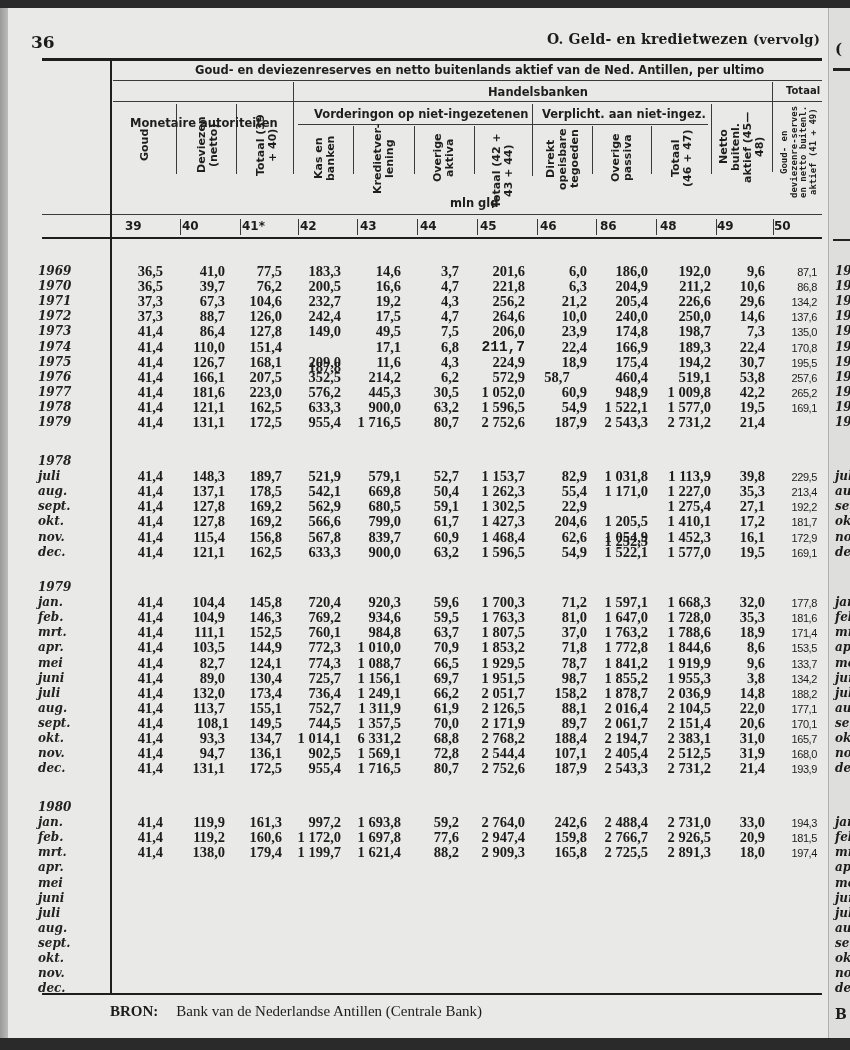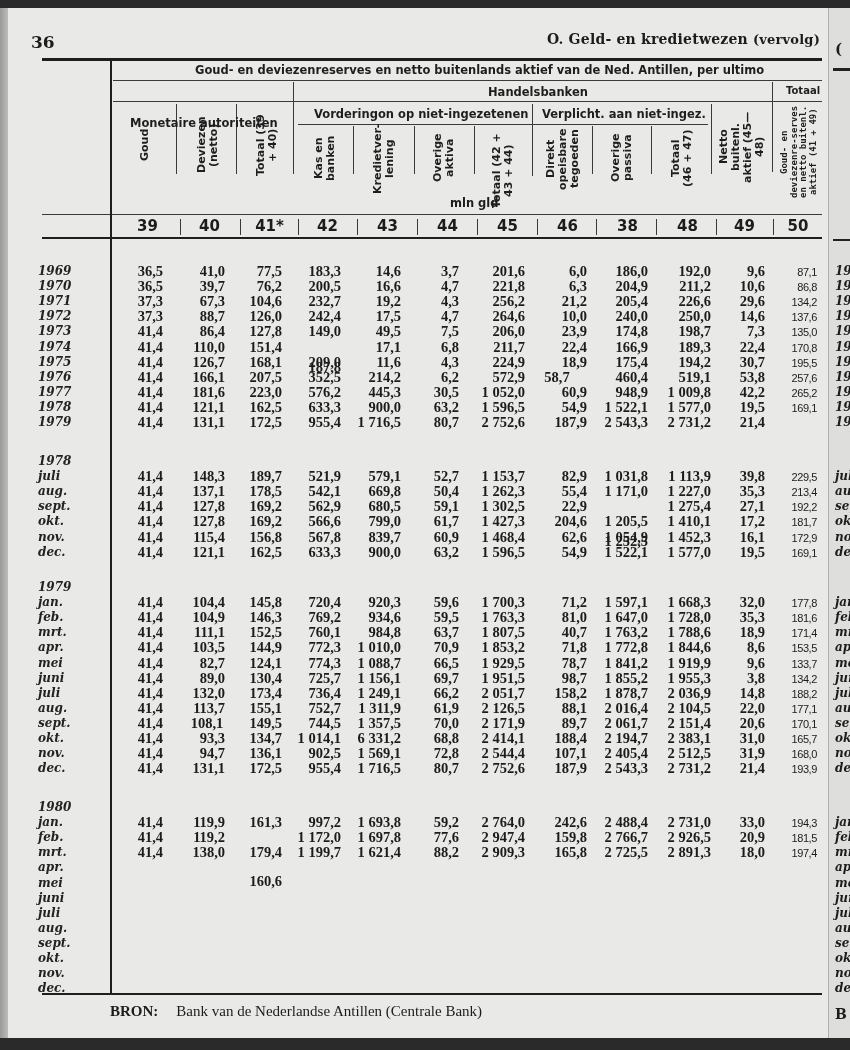--- a/index.html
+++ b/index.html
@@ -47,22 +47,22 @@
   }
   .vhdr {
     position: absolute; font-family: "DejaVu Sans", sans-serif; font-weight: bold;
     font-size: 11px; line-height: 12px; color: #1e1e1e; text-align: center;
     writing-mode: vertical-rl; transform: rotate(180deg);
     display: flex; align-items: center; justify-content: center;
   }
   .vhdr.small { font-size: 9px; line-height: 9.5px; font-family: "DejaVu Sans Mono", monospace; }
   .colnum {
     position: absolute; top: 217px; height: 18px;
-    font-family: "DejaVu Sans", sans-serif; font-weight: bold; font-size: 15px;
-    text-align: center; line-height: 18px;
+    font-family: "DejaVu Sans", sans-serif; font-weight: bold; font-size: 12px;
+    text-align: left; line-height: 18px;
   }
 
   .stub {
     position: absolute; left: 38px; font-family: "DejaVu Serif", serif;
     font-style: italic; font-weight: bold; font-size: 12px; line-height: 15px; color: #222;
   }
   .cell {
     position: absolute; text-align: right; font-family: "Liberation Serif", serif;
     font-weight: bold; font-size: 14.5px; line-height: 15px; color: #1c1c1c; white-space: nowrap;
   }
@@ -189,21 +189,21 @@
 <div class="vhdr small" style="left:774px; top:104px; width:50px; height:96px;">Goud- en deviezenre-serves en netto buitenl. aktief (41 + 49)</div>
 
 <div class="colnum" style="left:125px; width:45px;">39</div>
 <div class="colnum" style="left:182px; width:55px;">40</div>
 <div class="colnum" style="left:242px; width:55px;">41*</div>
 <div class="colnum" style="left:300px; width:55px;">42</div>
 <div class="colnum" style="left:360px; width:55px;">43</div>
 <div class="colnum" style="left:420px; width:55px;">44</div>
 <div class="colnum" style="left:480px; width:55px;">45</div>
 <div class="colnum" style="left:540px; width:55px;">46</div>
-<div class="colnum" style="left:600px; width:55px;">38</div>
+<div class="colnum" style="left:600px; width:55px;">86</div>
 <div class="colnum" style="left:660px; width:55px;">48</div>
 <div class="colnum" style="left:717px; width:55px;">49</div>
 <div class="colnum" style="left:774px; width:48px;">50</div>
 
 <div id="table-body">
     <div class="stub" style="top: 264px;">1969</div>
     <div class="cell" style="top: 264px; left: 103px; width: 60px;">36,5</div>
     <div class="cell" style="top: 264px; left: 165px; width: 60px;">41,0</div>
     <div class="cell" style="top: 264px; left: 222px; width: 60px;">77,5</div>
     <div class="cell" style="top: 264px; left: 271px; width: 70px;">183,3</div>
@@ -267,21 +267,21 @@
     <div class="cell" style="top: 324px; left: 641px; width: 70px;">198,7</div>
     <div class="cell" style="top: 324px; left: 715px; width: 50px;">7,3</div>
     <div class="cell c50" style="top: 325px; left: 772px; width: 45px;">135,0</div>
     <div class="stub" style="top: 340px;">1974</div>
     <div class="cell" style="top: 340px; left: 103px; width: 60px;">41,4</div>
     <div class="cell" style="top: 340px; left: 165px; width: 60px;">110,0</div>
     <div class="cell" style="top: 340px; left: 222px; width: 60px;">151,4</div>
     <div class="cell" style="top: 340px; left: 271px; width: 70px; margin-top: 20px;">187,8</div>
     <div class="cell" style="top: 340px; left: 331px; width: 70px;">17,1</div>
     <div class="cell" style="top: 340px; left: 409px; width: 50px;">6,8</div>
-    <div class="cell" style="top: 340px; left: 455px; width: 70px;">211,7</div>
+    <div class="cell" style="top: 340px; left: 455px; width: 70px; font-family: Liberation Mono, monospace;">211,7</div>
     <div class="cell" style="top: 340px; left: 527px; width: 60px;">22,4</div>
     <div class="cell" style="top: 340px; left: 578px; width: 70px;">166,9</div>
     <div class="cell" style="top: 340px; left: 641px; width: 70px;">189,3</div>
     <div class="cell" style="top: 340px; left: 715px; width: 50px;">22,4</div>
     <div class="cell c50" style="top: 341px; left: 772px; width: 45px;">170,8</div>
     <div class="stub" style="top: 355px;">1975</div>
     <div class="cell" style="top: 355px; left: 103px; width: 60px;">41,4</div>
     <div class="cell" style="top: 355px; left: 165px; width: 60px;">126,7</div>
     <div class="cell" style="top: 355px; left: 222px; width: 60px;">168,1</div>
     <div class="cell" style="top: 355px; left: 271px; width: 70px;">209,0</div>
@@ -452,21 +452,21 @@
     <div class="cell" style="top: 610px; left: 715px; width: 50px;">35,3</div>
     <div class="cell c50" style="top: 611px; left: 772px; width: 45px;">181,6</div>
     <div class="stub" style="top: 625px;">mrt.</div>
     <div class="cell" style="top: 625px; left: 103px; width: 60px;">41,4</div>
     <div class="cell" style="top: 625px; left: 165px; width: 60px;">111,1</div>
     <div class="cell" style="top: 625px; left: 222px; width: 60px;">152,5</div>
     <div class="cell" style="top: 625px; left: 271px; width: 70px;">760,1</div>
     <div class="cell" style="top: 625px; left: 331px; width: 70px;">984,8</div>
     <div class="cell" style="top: 625px; left: 409px; width: 50px;">63,7</div>
     <div class="cell" style="top: 625px; left: 455px; width: 70px;">1 807,5</div>
-    <div class="cell" style="top: 625px; left: 527px; width: 60px;">40,7</div>
+    <div class="cell" style="top: 625px; left: 527px; width: 60px;">37,0</div>
     <div class="cell" style="top: 625px; left: 578px; width: 70px;">1 763,2</div>
     <div class="cell" style="top: 625px; left: 641px; width: 70px;">1 788,6</div>
     <div class="cell" style="top: 625px; left: 715px; width: 50px;">18,9</div>
     <div class="cell c50" style="top: 626px; left: 772px; width: 45px;">171,4</div>
     <div class="stub" style="top: 640px;">apr.</div>
     <div class="cell" style="top: 640px; left: 103px; width: 60px;">41,4</div>
     <div class="cell" style="top: 640px; left: 165px; width: 60px;">103,5</div>
     <div class="cell" style="top: 640px; left: 222px; width: 60px;">144,9</div>
     <div class="cell" style="top: 640px; left: 271px; width: 70px;">772,3</div>
     <div class="cell" style="top: 640px; left: 331px; width: 70px;">1 010,0</div>
@@ -524,39 +524,39 @@
     <div class="cell" style="top: 701px; left: 331px; width: 70px;">1 311,9</div>
     <div class="cell" style="top: 701px; left: 409px; width: 50px;">61,9</div>
     <div class="cell" style="top: 701px; left: 455px; width: 70px;">2 126,5</div>
     <div class="cell" style="top: 701px; left: 527px; width: 60px;">88,1</div>
     <div class="cell" style="top: 701px; left: 578px; width: 70px;">2 016,4</div>
     <div class="cell" style="top: 701px; left: 641px; width: 70px;">2 104,5</div>
     <div class="cell" style="top: 701px; left: 715px; width: 50px;">22,0</div>
     <div class="cell c50" style="top: 702px; left: 772px; width: 45px;">177,1</div>
     <div class="stub" style="top: 716px;">sept.</div>
     <div class="cell" style="top: 716px; left: 103px; width: 60px;">41,4</div>
-    <div class="cell" style="top: 716px; left: 177px; width: 60px; text-align: center;">108,1</div>
+    <div class="cell" style="top: 716px; left: 169px; width: 60px;">108,1</div>
     <div class="cell" style="top: 716px; left: 222px; width: 60px;">149,5</div>
     <div class="cell" style="top: 716px; left: 271px; width: 70px;">744,5</div>
     <div class="cell" style="top: 716px; left: 331px; width: 70px;">1 357,5</div>
     <div class="cell" style="top: 716px; left: 409px; width: 50px;">70,0</div>
     <div class="cell" style="top: 716px; left: 455px; width: 70px;">2 171,9</div>
     <div class="cell" style="top: 716px; left: 527px; width: 60px;">89,7</div>
     <div class="cell" style="top: 716px; left: 578px; width: 70px;">2 061,7</div>
     <div class="cell" style="top: 716px; left: 641px; width: 70px;">2 151,4</div>
     <div class="cell" style="top: 716px; left: 715px; width: 50px;">20,6</div>
     <div class="cell c50" style="top: 717px; left: 772px; width: 45px;">170,1</div>
     <div class="stub" style="top: 731px;">okt.</div>
     <div class="cell" style="top: 731px; left: 103px; width: 60px;">41,4</div>
     <div class="cell" style="top: 731px; left: 165px; width: 60px;">93,3</div>
     <div class="cell" style="top: 731px; left: 222px; width: 60px;">134,7</div>
     <div class="cell" style="top: 731px; left: 271px; width: 70px;">1 014,1</div>
     <div class="cell" style="top: 731px; left: 331px; width: 70px;">6 331,2</div>
     <div class="cell" style="top: 731px; left: 409px; width: 50px;">68,8</div>
-    <div class="cell" style="top: 731px; left: 455px; width: 70px;">2 414,1</div>
+    <div class="cell" style="top: 731px; left: 455px; width: 70px;">2 768,2</div>
     <div class="cell" style="top: 731px; left: 527px; width: 60px;">188,4</div>
     <div class="cell" style="top: 731px; left: 578px; width: 70px;">2 194,7</div>
     <div class="cell" style="top: 731px; left: 641px; width: 70px;">2 383,1</div>
     <div class="cell" style="top: 731px; left: 715px; width: 50px;">31,0</div>
     <div class="cell c50" style="top: 732px; left: 772px; width: 45px;">165,7</div>
     <div class="stub" style="top: 746px;">nov.</div>
     <div class="cell" style="top: 746px; left: 103px; width: 60px;">41,4</div>
     <div class="cell" style="top: 746px; left: 165px; width: 60px;">94,7</div>
     <div class="cell" style="top: 746px; left: 222px; width: 60px;">136,1</div>
     <div class="cell" style="top: 746px; left: 271px; width: 70px;">902,5</div>
@@ -591,21 +591,21 @@
     <div class="cell" style="top: 815px; left: 409px; width: 50px;">59,2</div>
     <div class="cell" style="top: 815px; left: 455px; width: 70px;">2 764,0</div>
     <div class="cell" style="top: 815px; left: 527px; width: 60px; text-align: right;">242,6</div>
     <div class="cell" style="top: 815px; left: 578px; width: 70px;">2 488,4</div>
     <div class="cell" style="top: 815px; left: 641px; width: 70px;">2 731,0</div>
     <div class="cell" style="top: 815px; left: 715px; width: 50px;">33,0</div>
     <div class="cell c50" style="top: 816px; left: 772px; width: 45px;">194,3</div>
     <div class="stub" style="top: 830px;">feb.</div>
     <div class="cell" style="top: 830px; left: 103px; width: 60px;">41,4</div>
     <div class="cell" style="top: 830px; left: 165px; width: 60px;">119,2</div>
-    <div class="cell" style="top: 830px; left: 222px; width: 60px; margin-top: 44px;">160,6</div>
+    <div class="cell" style="top: 830px; left: 222px; width: 60px;">160,6</div>
     <div class="cell" style="top: 830px; left: 271px; width: 70px;">1 172,0</div>
     <div class="cell" style="top: 830px; left: 331px; width: 70px;">1 697,8</div>
     <div class="cell" style="top: 830px; left: 409px; width: 50px;">77,6</div>
     <div class="cell" style="top: 830px; left: 455px; width: 70px;">2 947,4</div>
     <div class="cell" style="top: 830px; left: 527px; width: 60px;">159,8</div>
     <div class="cell" style="top: 830px; left: 578px; width: 70px;">2 766,7</div>
     <div class="cell" style="top: 830px; left: 641px; width: 70px;">2 926,5</div>
     <div class="cell" style="top: 830px; left: 715px; width: 50px;">20,9</div>
     <div class="cell c50" style="top: 831px; left: 772px; width: 45px;">181,5</div>
     <div class="stub" style="top: 845px;">mrt.</div>

